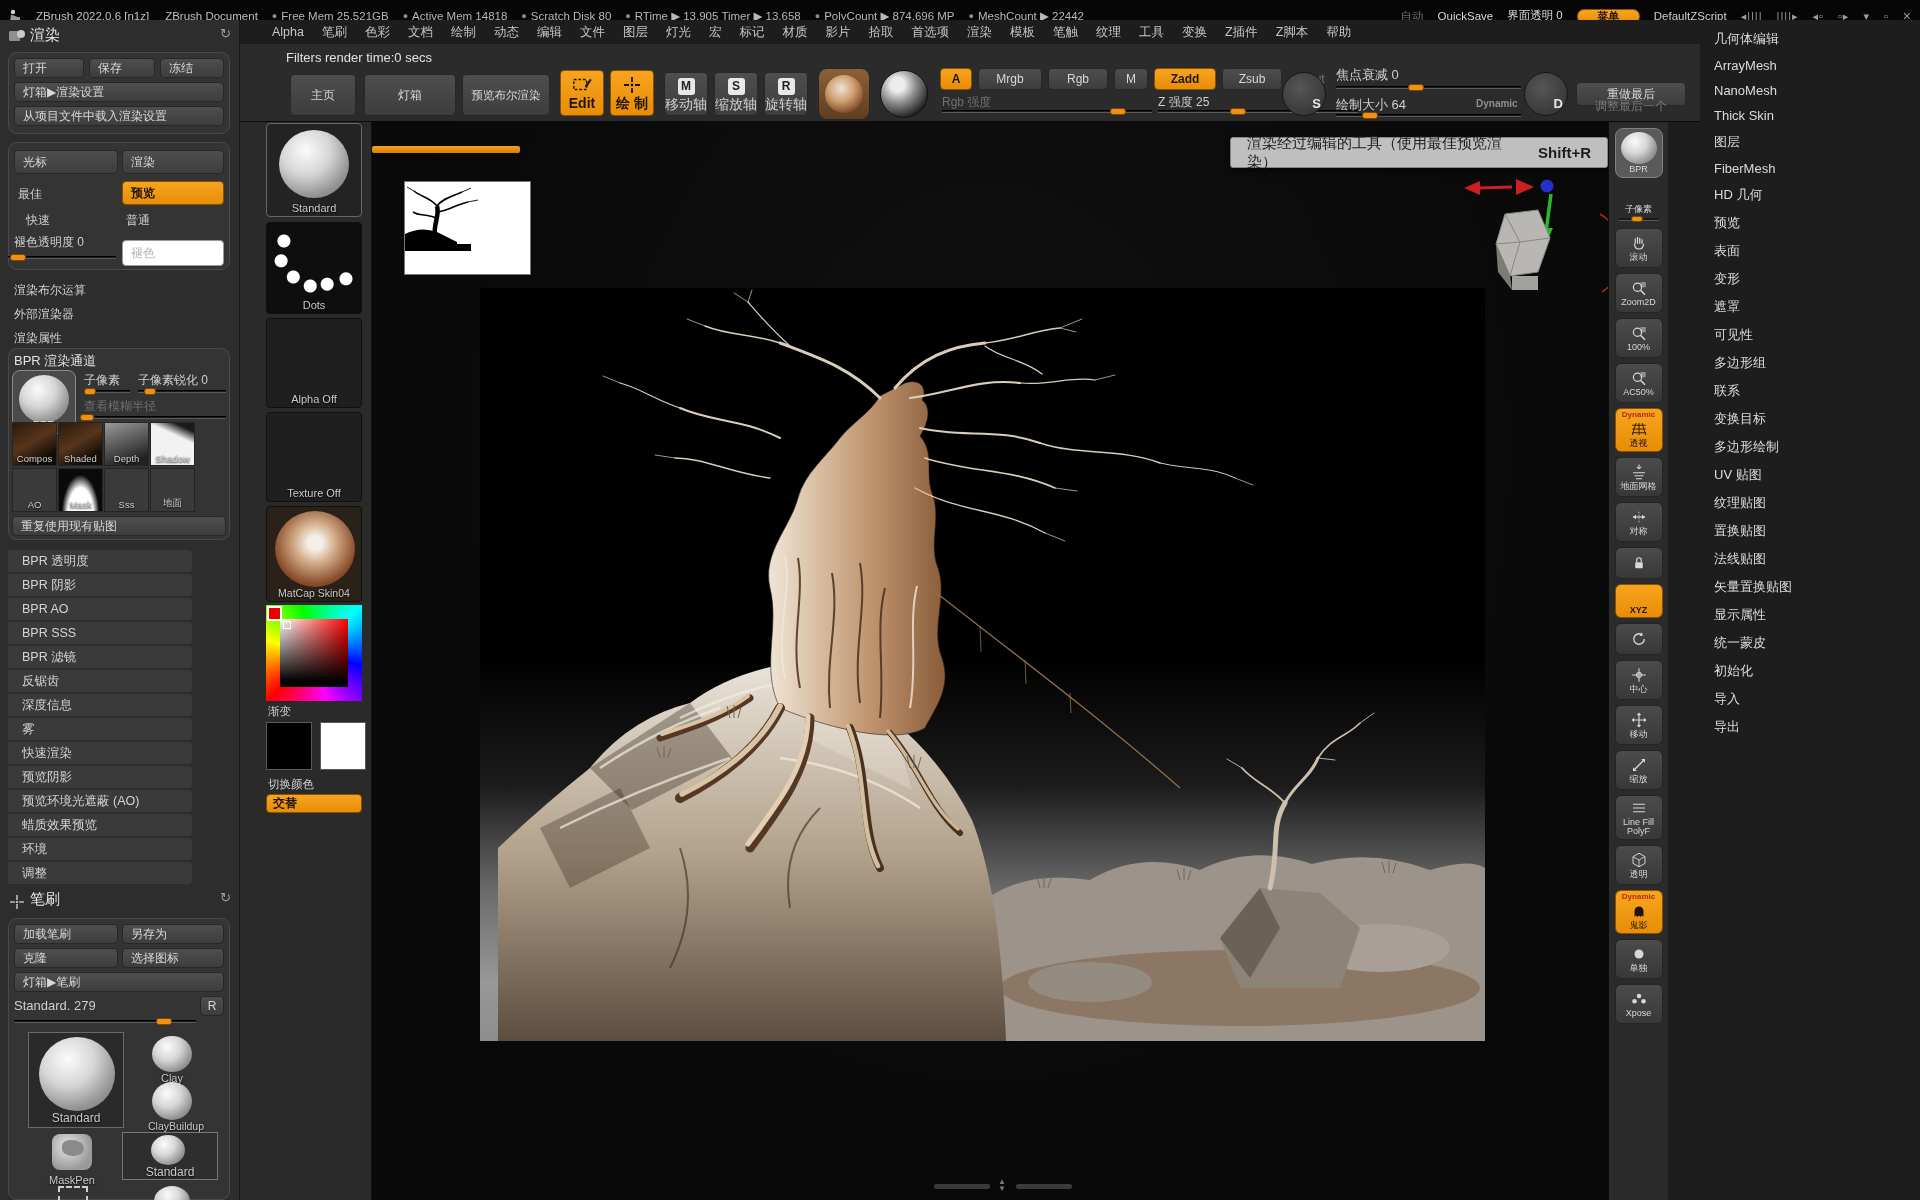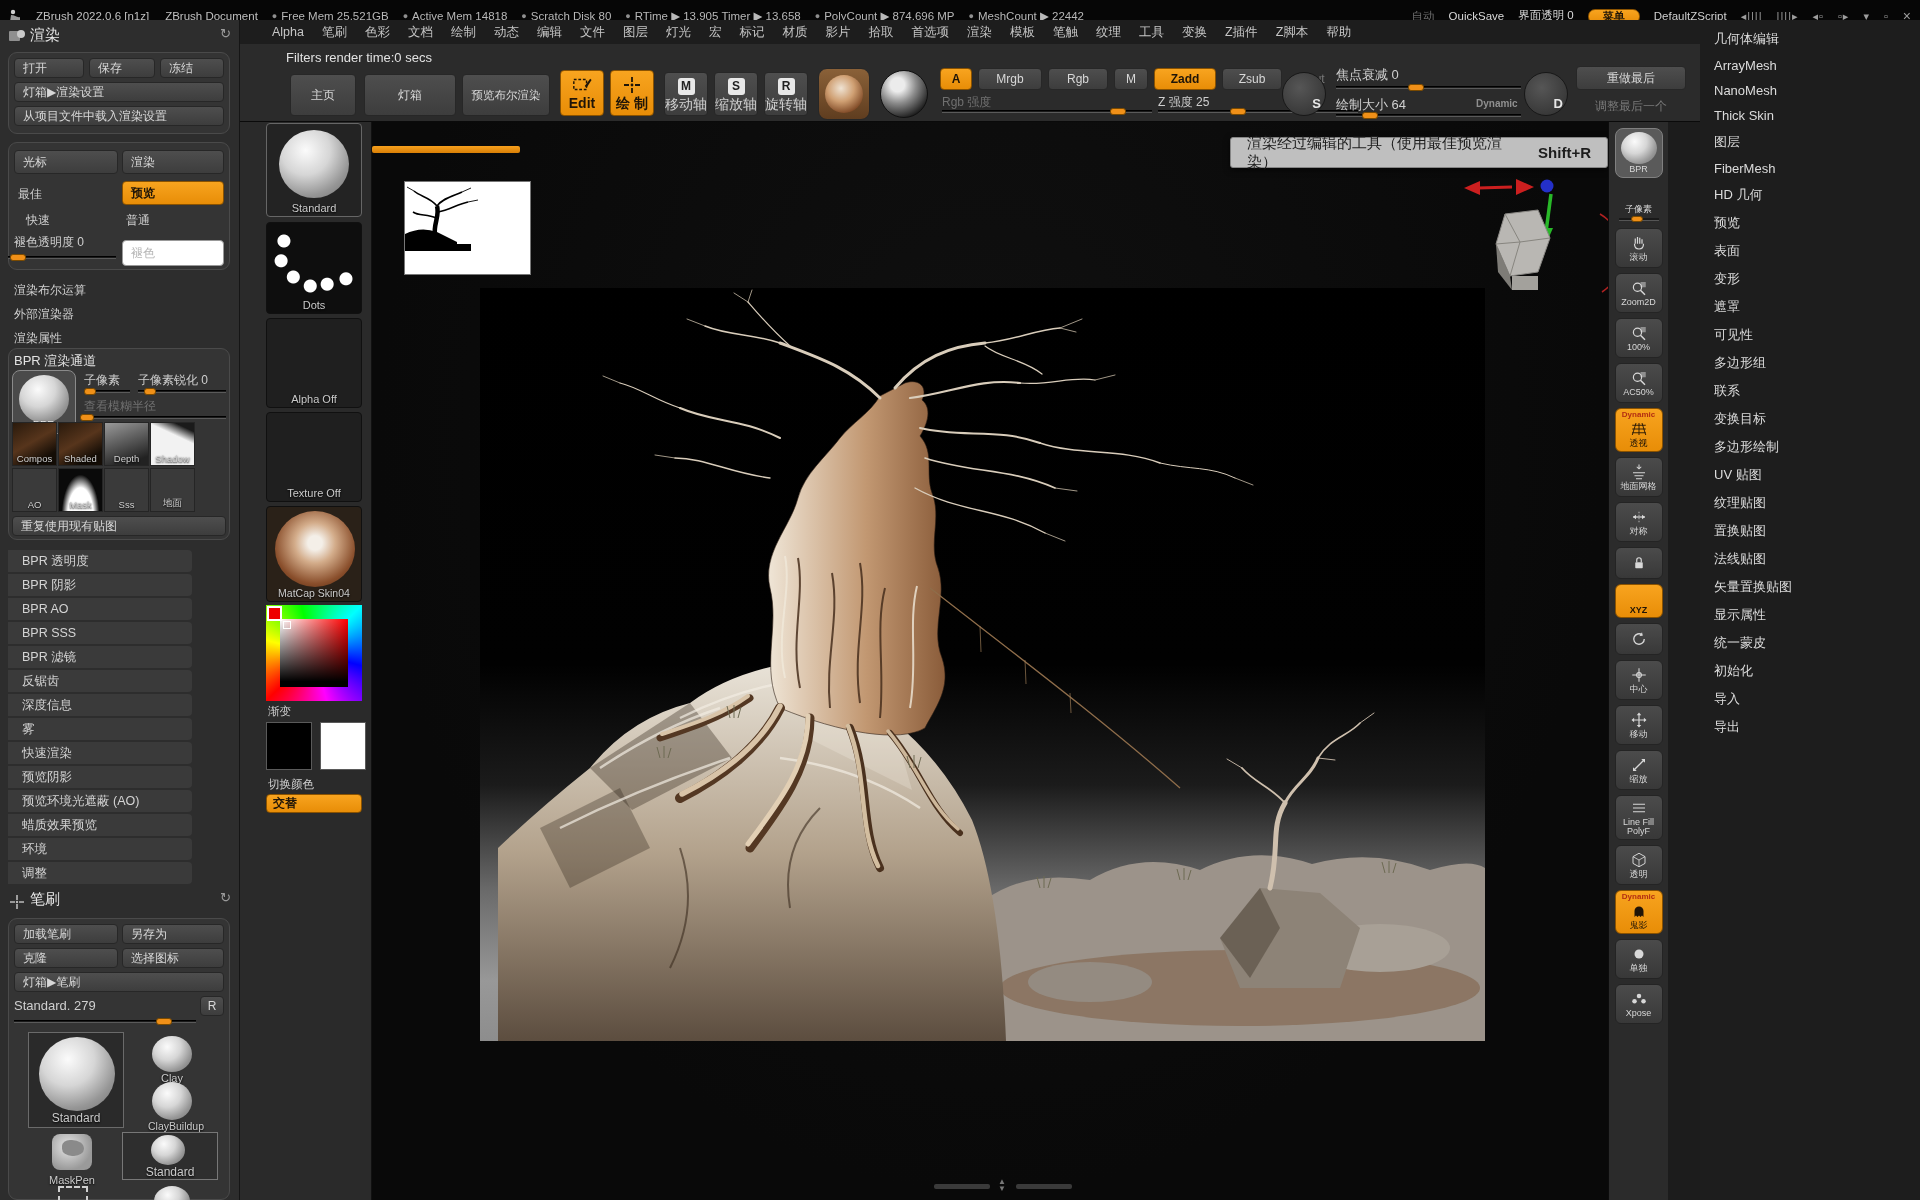--- a/index.html
+++ b/index.html
@@ -111,21 +111,21 @@
   </span>
   <span style="flex:1"></span>
   <span style="color:#6e6e6e;">自动</span>
   <span style="color:#dadada;">QuickSave</span>
   <span style="position:relative; color:#dadada; padding-bottom:2px;">
     <span>界面透明 0</span>
     <span class="track" style="left:2px; right:2px; bottom:-1px; height:2px;">
         <span class="knob" style="width:12px; height:5px; top:-2px; left:0;"></span>
       </span>
   </span>
-  <span class="b org" style="position:relative; width:52px; height:15px; font-size:11px; border-radius:7px;text-decoration:underline;">菜单</span>
+  <span class="b org" style="position:relative; width:63px; height:15px; font-size:11px; border-radius:7px;text-decoration:underline;">菜单</span>
   <span style="color:#d0d0d0;">DefaultZScript</span>
   <span class="winglyph">◂||||</span>
   <span class="winglyph">||||▸</span>
   <span class="winglyph">◂▫</span>
   <span class="winglyph">▫▸</span>
   <span class="winglyph">▾</span>
   <span class="winglyph">▫</span>
   <span class="winglyph" style="font-size:14px;">×</span>
 </div>
 
@@ -219,21 +219,21 @@
   <span class="track" style="left:1096px; top:42px; width:185px;">
       <span class="knob" style="left:72px;"></span>
     </span>
   <span class="lbl" style="left:1096px; top:52px; font-size:13px;">绘制大小 64</span>
   <span class="track" style="left:1096px; top:70px; width:185px;">
       <span class="knob" style="left:26px;"></span>
     </span>
   <span class="lbl" style="left:1236px; top:54px; font-size:10px; font-weight:bold; color:#8f8f8f;">Dynamic</span>
 
   <span style="position:absolute; left:1284px; top:28px; width:44px; height:44px; border-radius:50%; background:radial-gradient(circle at 40% 35%, #565656, #2e2e2e); border:1px solid #181818; display:flex; align-items:flex-end; justify-content:flex-end; color:#e8e8e8; font-weight:bold; font-size:13px; padding:4px;">D</span>
-  <span class="b" style="left:1336px; top:22px; width:110px; height:24px;">重做最后</span>
+  <span class="b" style="left:1336px; top:38px; width:110px; height:24px;">重做最后</span>
   <span class="b dim" style="left:1336px; top:50px; width:110px; height:24px;">调整最后一个</span>
 </div>
 
 <div id="shelfLbg" class="abs"></div>
 
 <div id="canvas" class="abs">
 
   <div class="abs" style="left:0px; top:24px; width:148px; height:7px; background:linear-gradient(#f7a01d,#d87f06); border-radius:2px;"></div>
 
   <div class="abs" style="left:32px; top:59px; width:127px; height:94px; background:#fff; border:1px solid #777;">

